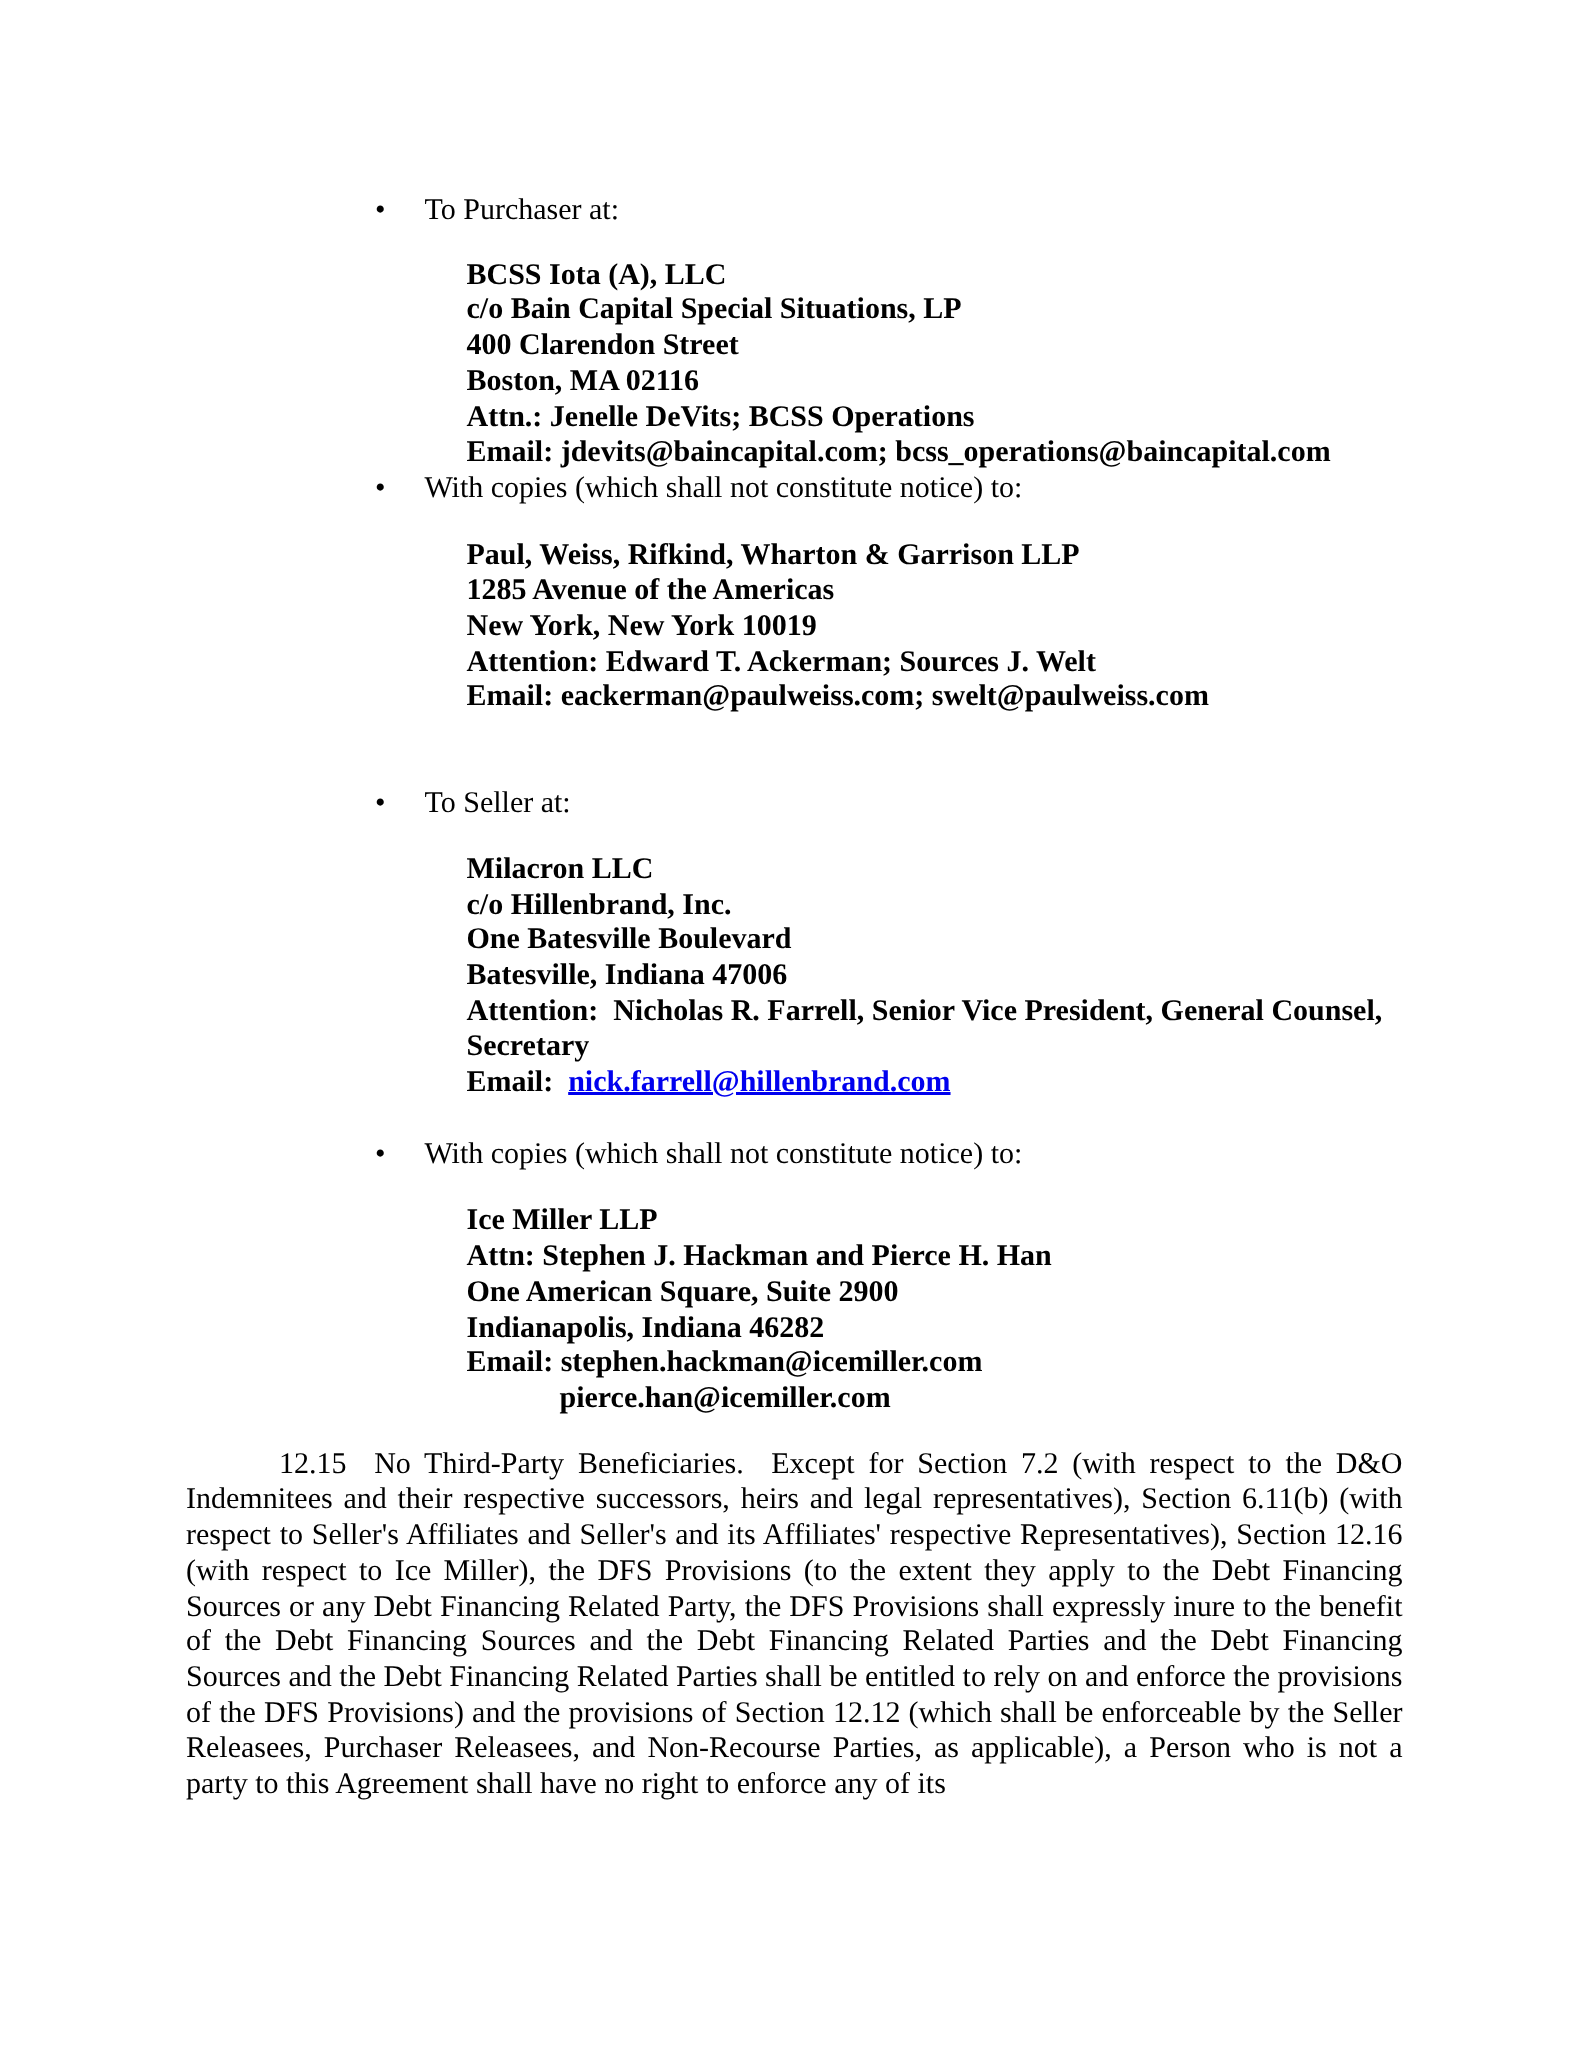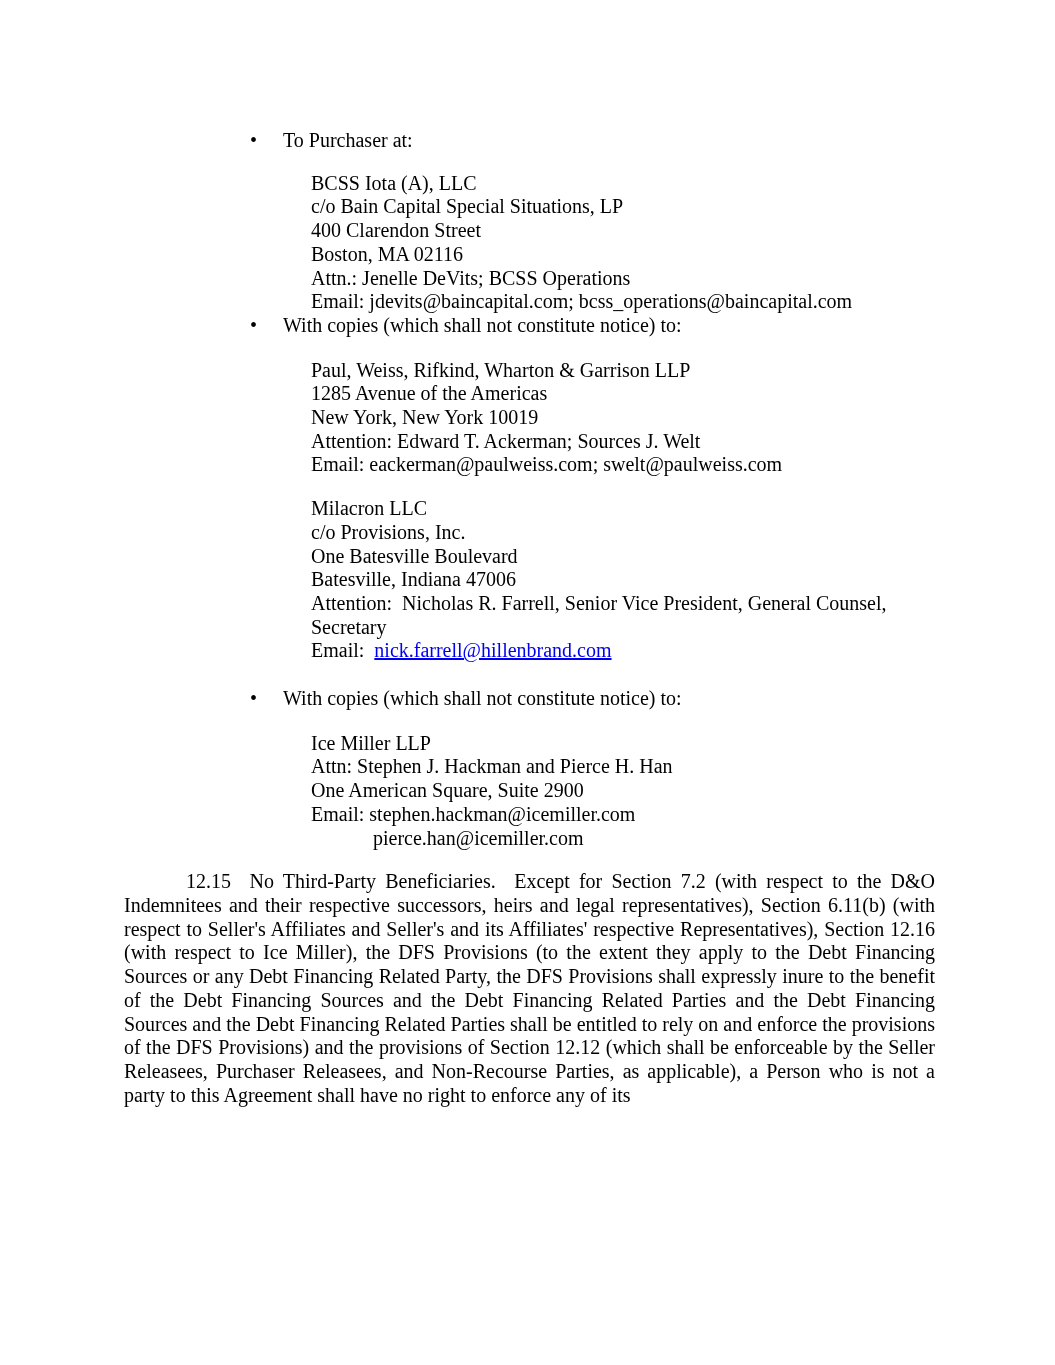--- a/index.html
+++ b/index.html
@@ -22,21 +22,21 @@
   }
   .bullet-line { margin-left: 126px; }      
   .bullet { display: inline-block; width: 33px; }
   .bullet-n2 { margin-top: 47px; }
   .bullet-n3 { margin-top: 24px; }
   .address-block { margin-left: 187px; }    
   .addr-a0 { margin-top: 19px; }
   .addr-a1 { margin-top: 21px; }
   .addr-a2 { margin-top: 20px; }
   .addr-a3 { margin-top: 21px; }
-  .addr-line { white-space: pre-wrap; }
+  .addr-line { white-space: pre-wrap; font-weight: bold; }
   .addr-line.indented { padding-left: 62px; }
   .email-link { color: var(--link-color, #0000EE); text-decoration: underline; cursor: pointer; }
   .para {
     margin-top: 20px;
     width: 811px;
     text-align: justify;
     text-indent: 62px;
     white-space: pre-wrap;
   }
   .u { }
@@ -56,32 +56,34 @@
         <div class="addr-line"><span>Email: jdevits@baincapital.com; bcss_operations@baincapital.com</span></div>
       </div>
       <div class="bullet-line bullet-n1"><span class="bullet">•</span><span>With copies (which shall not constitute notice) to:</span></div>
       <div class="address-block addr-a1">
         <div class="addr-line"><span>Paul, Weiss, Rifkind, Wharton &amp; Garrison LLP</span></div>
         <div class="addr-line"><span>1285 Avenue of the Americas</span></div>
         <div class="addr-line"><span>New York, New York 10019</span></div>
         <div class="addr-line"><span>Attention: Edward T. Ackerman; Sources J. Welt</span></div>
         <div class="addr-line"><span>Email: eackerman@paulweiss.com; swelt@paulweiss.com</span></div>
       </div>
+      <div class="bullet-line bullet-n2"><span class="bullet">•</span><span>To Seller at:</span></div>
       <div class="address-block addr-a2">
         <div class="addr-line"><span>Milacron LLC</span></div>
-        <div class="addr-line"><span>c/o Provisions, Inc.</span></div>
+        <div class="addr-line"><span>c/o Hillenbrand, Inc.</span></div>
         <div class="addr-line"><span>One Batesville Boulevard</span></div>
         <div class="addr-line"><span>Batesville, Indiana 47006</span></div>
         <div class="addr-line"><span>Attention:  Nicholas R. Farrell, Senior Vice President, General Counsel,</span></div>
         <div class="addr-line"><span>Secretary</span></div>
         <div class="addr-line"><span>Email:  </span><a class="email-link" href="#">nick.farrell@hillenbrand.com</a></div>
       </div>
       <div class="bullet-line bullet-n3"><span class="bullet">•</span><span>With copies (which shall not constitute notice) to:</span></div>
       <div class="address-block addr-a3">
         <div class="addr-line"><span>Ice Miller LLP</span></div>
         <div class="addr-line"><span>Attn: Stephen J. Hackman and Pierce H. Han</span></div>
         <div class="addr-line"><span>One American Square, Suite 2900</span></div>
+        <div class="addr-line"><span>Indianapolis, Indiana 46282</span></div>
         <div class="addr-line"><span>Email: stephen.hackman@icemiller.com</span></div>
         <div class="addr-line indented"><span>pierce.han@icemiller.com</span></div>
       </div>
     </div>
   <p class="para"><span class="">12.15  </span><span class="u">No Third-Party Beneficiaries</span><span class="">.  Except for </span><span class="u">Section 7.2</span><span class=""> (with respect to the D&amp;O Indemnitees and their respective successors, heirs and legal representatives), </span><span class="u">Section 6.11(b)</span><span class=""> (with respect to Seller's Affiliates and Seller's and its Affiliates' respective Representatives), </span><span class="u">Section 12.16</span><span class=""> (with respect to Ice Miller), the DFS Provisions (to the extent they apply to the Debt Financing Sources or any Debt Financing Related Party, the DFS Provisions shall expressly inure to the benefit of the Debt Financing Sources and the Debt Financing Related Parties and the Debt Financing Sources and the Debt Financing Related Parties shall be entitled to rely on and enforce the provisions of the DFS Provisions) and the provisions of </span><span class="u">Section 12.12</span><span class=""> (which shall be enforceable by the Seller Releasees, Purchaser Releasees, and Non-Recourse Parties, as applicable), a Person who is not a party to this Agreement shall have no right to enforce any of its</span></p>
 </div>
 
 </body></html>

